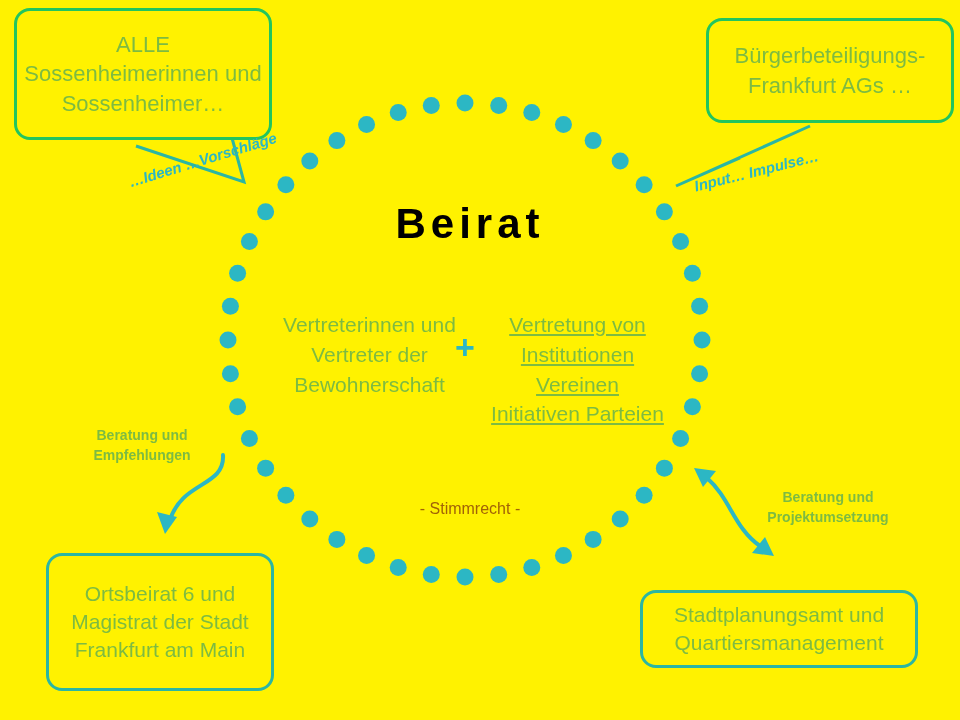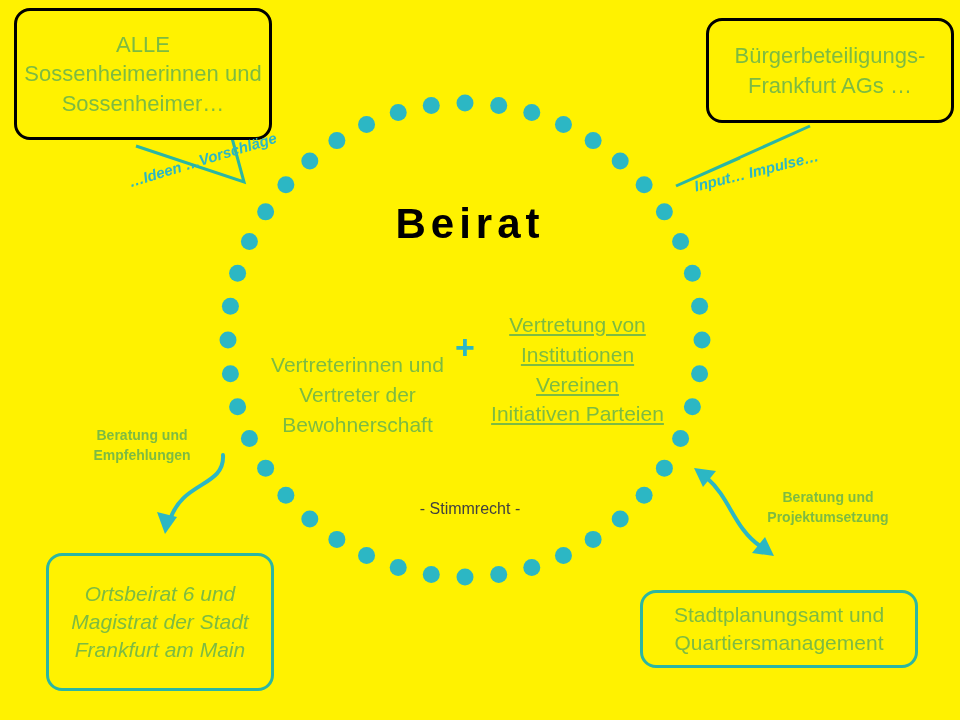--- a/index.html
+++ b/index.html
@@ -21,21 +21,21 @@
     top: 0;
     width: 960px;
     height: 720px;
     pointer-events: none;
   }
 
   
   .bubble {
     position: absolute;
     box-sizing: border-box;
-    border: 3px solid #000000;
+    border: 3px solid #22c55e;
     border-radius: 16px;
     background: #FFF200;
     color: #7DBB42;
     text-align: center;
     line-height: 1.32;
     display: flex;
     align-items: center;
     justify-content: center;
   }
   .bubble span { display: block; width: 100%; }
@@ -61,21 +61,20 @@
     line-height: 1.32;
     display: flex;
     align-items: center;
     justify-content: center;
   }
   .box span { display: block; width: 100%; }
 
   #box-ortsbeirat {
     left: 46px;  top: 553px; width: 228px; height: 138px;
     font-size: 21px;
-    font-style: italic;
   }
   #box-stadtplanung {
     left: 640px; top: 590px; width: 278px; height: 78px;
     font-size: 21px;
     align-items: center;
   }
 
   
   #beirat-title {
     position: absolute;
@@ -87,39 +86,39 @@
     font-weight: bold;
     letter-spacing: 5px;
   }
   .center-col {
     position: absolute;
     color: #7DBB42;
     font-size: 21px;
     line-height: 1.42;
     text-align: center;
   }
-  #col-residents { left: 270px; top: 310px; width: 175px; margin-top: 40px; }
+  #col-residents { left: 282px; top: 310px; width: 175px; }
   #col-institutions { left: 490px; top: 310px; width: 175px; text-decoration: underline; }
 
   #plus-sign {
     position: absolute;
     left: 448px; top: 330px;
     width: 34px; height: 34px;
     color: #2CB7C4;
     font-size: 34px;
     font-weight: bold;
     line-height: 34px;
     text-align: center;
   }
   #stimmrecht {
     position: absolute;
     left: 355px; top: 500px;
     width: 230px;
     text-align: center;
-    color: #404040;
+    color: #a16207;
     font-size: 16px;
   }
 
   
   .rot-label {
     position: absolute;
     color: #2CB7C4;
     font-size: 15px;
     font-weight: bold;
     font-style: italic;

